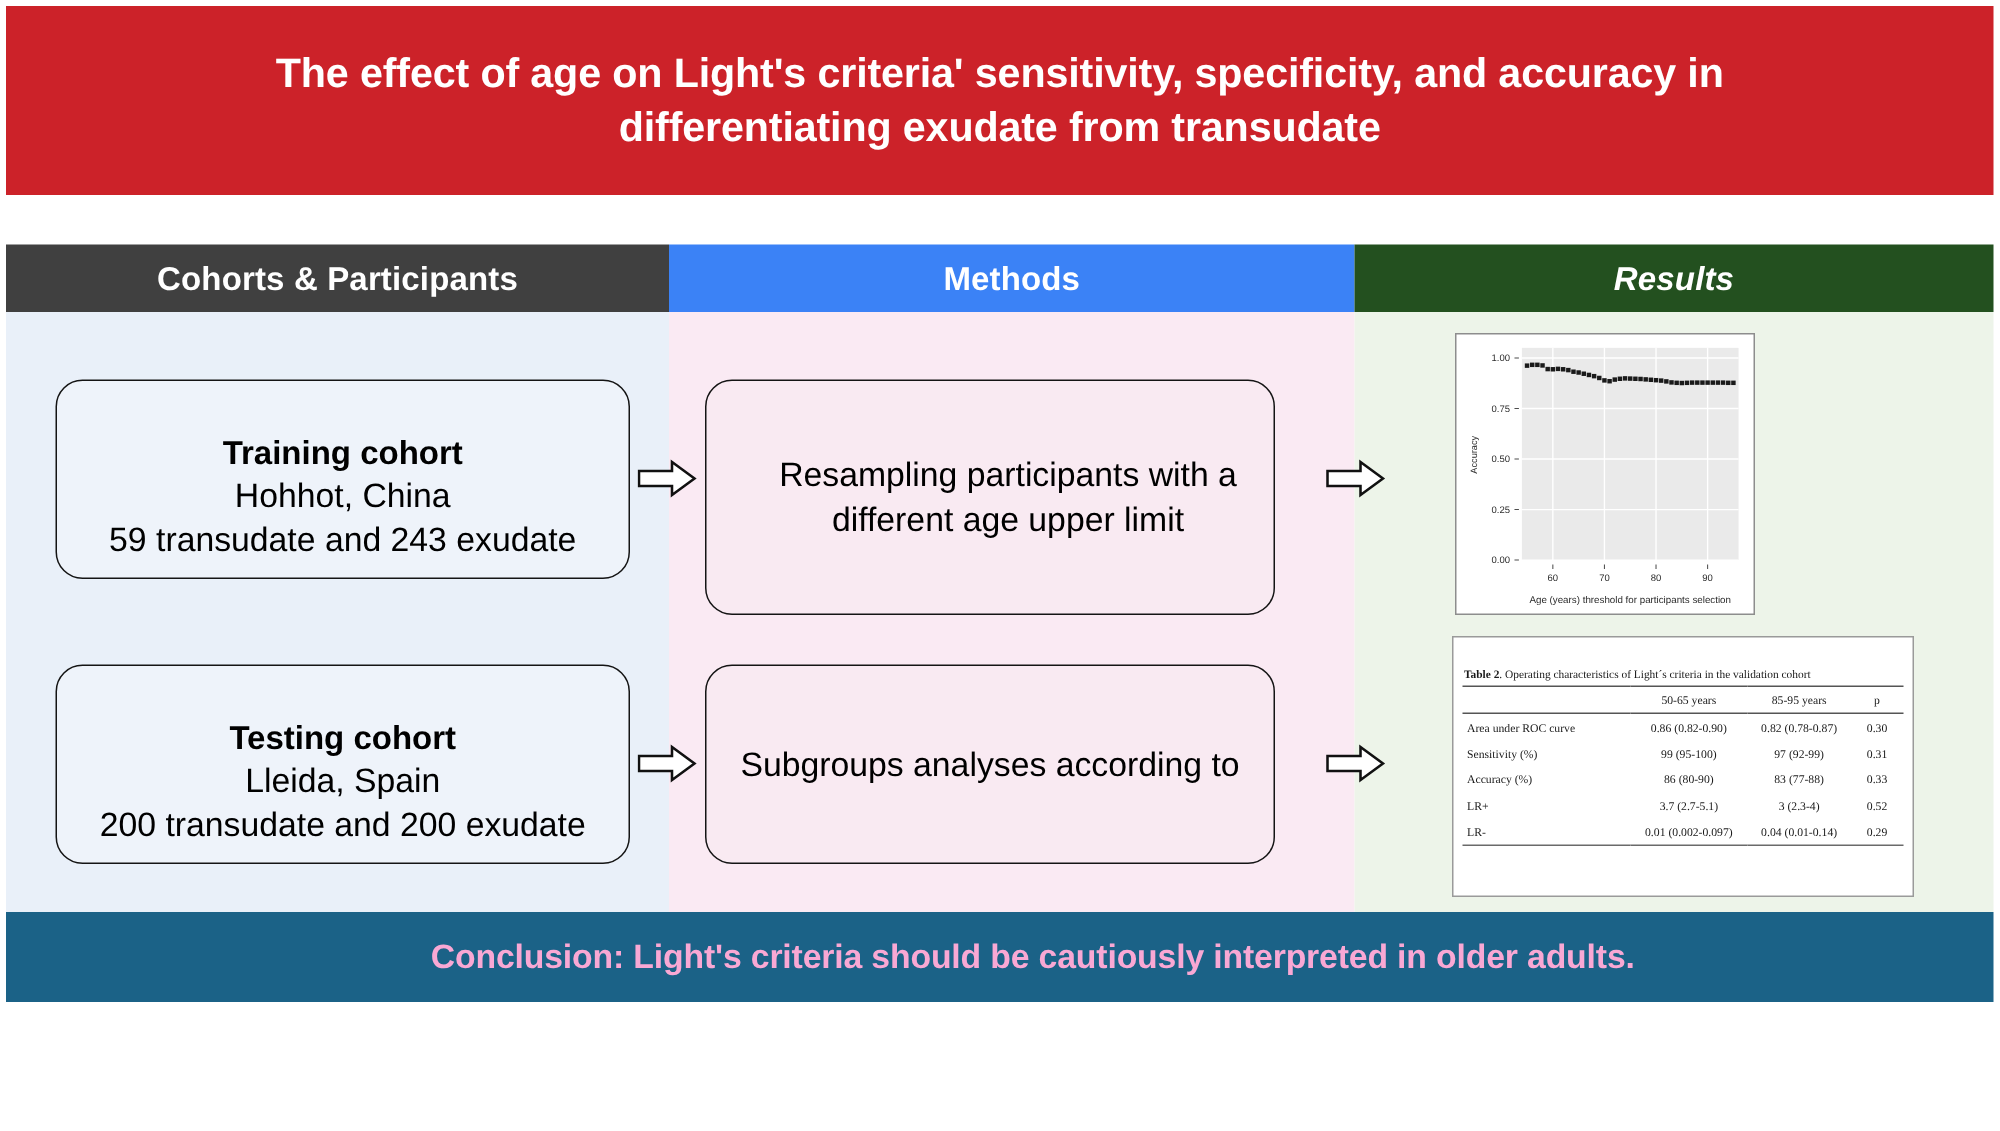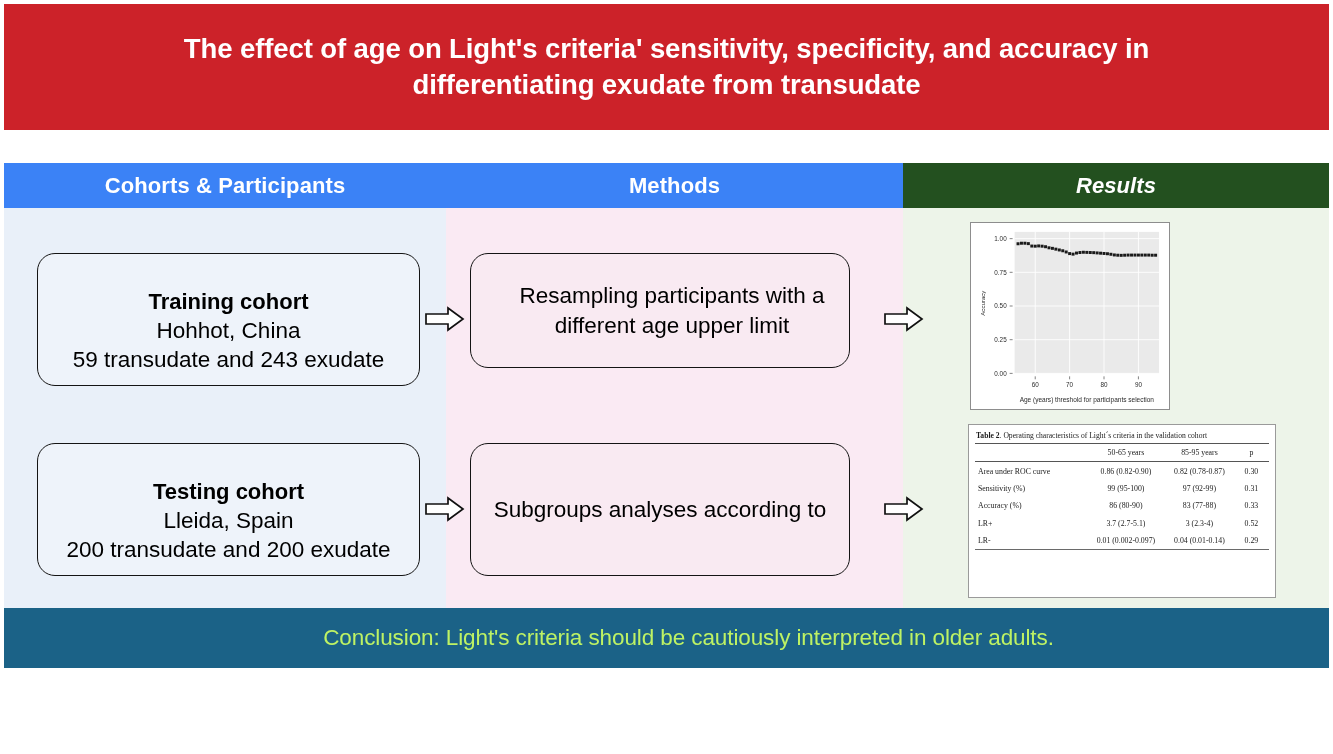--- a/index.html
+++ b/index.html
@@ -102,21 +102,21 @@
     font-size: 22px;
     margin-top: 24px;
   }
   .rbox .line.big {
     font-size: 22.5px;
     line-height: 1.32;
   }
 
   #box-training { left: 37px;  top: 253px; width: 383px; height: 133px; }
   #box-testing  { left: 37px;  top: 443px; width: 383px; height: 133px; }
-  #box-resample { left: 470px; top: 253px; width: 380px; height: 115px; padding-left: 24px; }
+  #box-resample { left: 470px; top: 253px; width: 380px; height: 157px; padding-left: 24px; }
   #box-subgroup { left: 470px; top: 443px; width: 380px; height: 133px; }
 
   
   .arrow {
     position: absolute;
     width: 40px;
     height: 26px;
   }
   #arrow-1 { left: 425px; top: 306px; }
   #arrow-2 { left: 425px; top: 496px; }
@@ -139,21 +139,21 @@
   
   #figure-table {
     position: absolute;
     left: 968px;
     top: 424px;
     width: 308px;
     height: 174px;
     background: #ffffff;
     border: 1px solid #9a9a9a;
     box-sizing: border-box;
-    padding: 5px 6px 4px 6px;
+    padding: 19px 6px 4px 6px;
     overflow: hidden;
   }
   .tbl-caption {
     font-family: "Liberation Serif", serif;
     font-size: 7.6px;
     color: #1a1a1a;
     line-height: 1.2;
     white-space: nowrap;
     margin: 1px 0 3px 1px;
   }
@@ -189,23 +189,23 @@
     left: 4px;
     top: 608px;
     width: 1325px;
     height: 60px;
     background: #1b6287;
     display: flex;
     align-items: center;
     justify-content: center;
   }
   #conclusion-bar .ctext {
-    color: #bef264;
+    color: #f9a8d4;
     font-size: 22.5px;
-    font-weight: normal;
+    font-weight: bold;
     letter-spacing: -0.1px;
     margin-left: 44px;
   }
 
   
   #footer {
     position: absolute;
     left: 0;
     top: 668px;
     width: 1333px;
@@ -218,21 +218,21 @@
 
 <div id="poster">
 
   <div class="title-banner" style="background: rgb(204, 34, 41);">
     <div class="title-text">
       <span>The effect of age on Light's criteria' sensitivity, specificity, and accuracy in</span><br>
       <span>differentiating exudate from transudate</span>
     </div>
   </div>
 
-  <div class="col-header" id="hdr-cohorts" style="background: #3b82f6;">
+  <div class="col-header" id="hdr-cohorts" style="background: #404040;">
     <span>Cohorts &amp; Participants</span>
   </div>
   <div class="col-header" id="hdr-methods" style="background: #3b82f6;">
     <span>Methods</span>
   </div>
   <div class="col-header" id="hdr-results" style="background: rgb(35, 80, 31); font-style: italic;">
     <span>Results</span>
   </div>
 
   <div class="col-body" id="body-cohorts" style="background: rgb(233, 240, 249);"></div>

